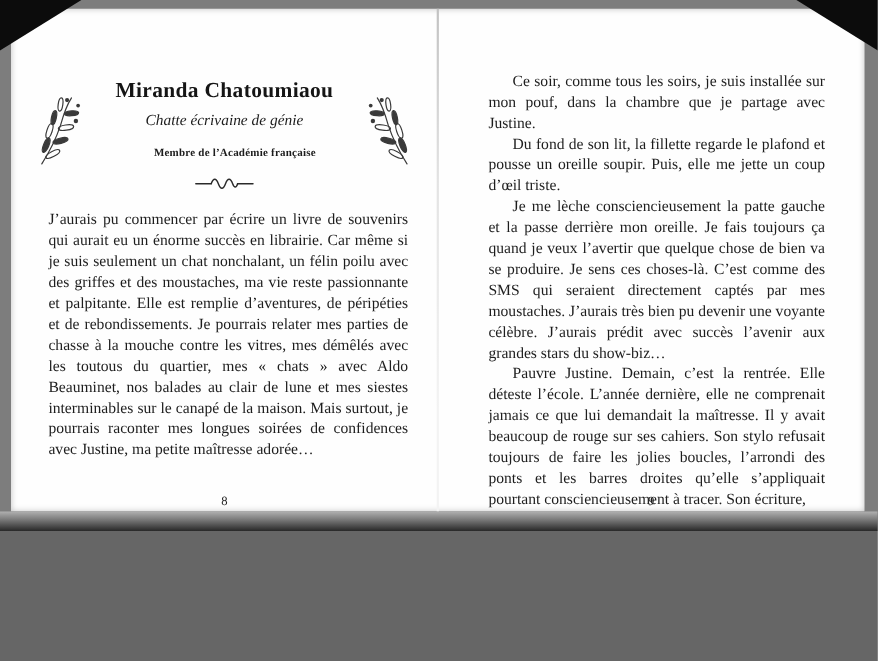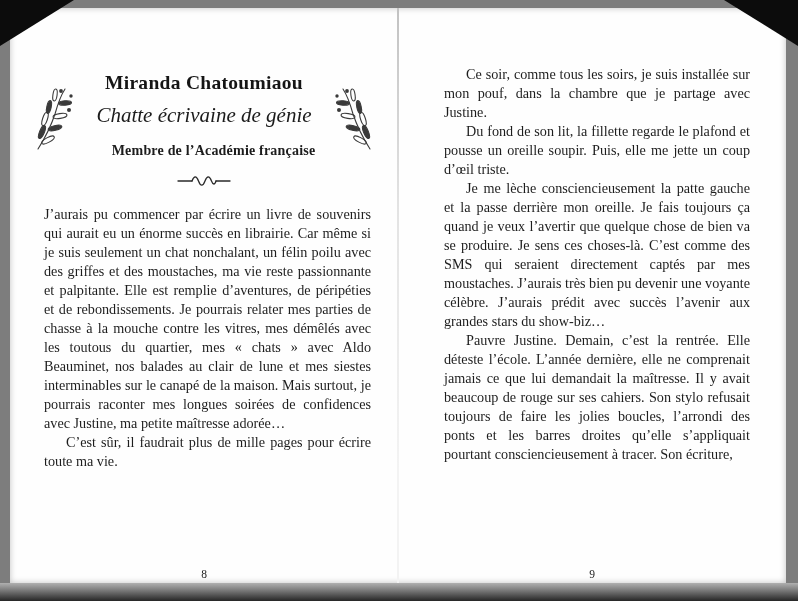--- a/index.html
+++ b/index.html
@@ -3,21 +3,21 @@
 <meta charset="utf-8">
 <style>
   html, body { margin: 0; padding: 0; }
   body {
     font-family: "Liberation Serif", "DejaVu Serif", serif;
     background: #666;
   }
   .screen {
     position: relative;
     width: 798px;
-    height: 601px;
+    height: 483px;
     background: #7d7d7d;
     overflow: hidden;
   }
   
   .pages {
     position: absolute;
     left: 10px; top: 8px; right: 12px; bottom: 18px;
     background: #fefefe;
     display: flex;
     box-shadow: inset 0 0 6px rgba(0,0,0,0.25);
@@ -46,22 +46,22 @@
     left: 0; right: 0; bottom: 0;
     height: 18px;
     background: linear-gradient(to bottom, #b0b0b0, #7b7b7b 40%, #262626 100%);
     z-index: 5;
   }
   
   .chapter-header { position: relative; margin-top: 64px; text-align: center; }
   .chapter-title {
     font-size: 19.5px; font-weight: 700; margin: 0; letter-spacing: 0.3px; color: #151515;
   }
-  .chapter-subtitle { font-style: italic; font-size: 21px; margin: 9px 0 0; color: #1b1b1b; }
-  .chapter-affiliation { font-size: 14px; font-weight: 700; margin: 15px 0 0; letter-spacing: 0.2px; padding-left: 19px; }
+  .chapter-subtitle { font-style: italic; font-size: 14px; margin: 9px 0 0; color: #1b1b1b; }
+  .chapter-affiliation { font-size: 10px; font-weight: 700; margin: 15px 0 0; letter-spacing: 0.2px; padding-left: 19px; }
   .branch { position: absolute; top: 14px; line-height: 0; }
   .branch-left { left: 24px; }
   .branch-right { right: 24px; transform: scaleX(-1); }
   .divider { text-align: center; margin-top: 15px; height: 14px; line-height: 0; }
   
   .body-text {
     text-align: justify;
     font-size: 14.2px;
     line-height: 19px;
     color: #1d1d1d;
@@ -141,21 +141,20 @@
           <g stroke="#2a2a2a" stroke-width="1.3" fill="none" stroke-linecap="round">
             <path d="M2 7 H 16"></path>
             <path d="M16 7 C 18 1.5, 20.5 1.5, 22.5 7 C 24.5 12.5, 27 12.5, 29 7 C 31 1.5, 33.5 1.5, 35.5 7 C 37 11, 38.8 11, 40 7"></path>
             <path d="M40 7 H 54"></path>
           </g>
         </svg>
       </div>
 
       <div class="body-text">
         <p class="para para-first">J’aurais pu commencer par écrire un livre de souvenirs qui aurait eu un énorme succès en librairie. Car même si je suis seulement un chat nonchalant, un félin poilu avec des griffes et des moustaches, ma vie reste passionnante et palpitante. Elle est remplie d’aventures, de péripéties et de rebondissements. Je pourrais relater mes parties de chasse à la mouche contre les vitres, mes démêlés avec les toutous du quartier, mes « chats » avec Aldo Beauminet, nos balades au clair de lune et mes siestes interminables sur le canapé de la maison. Mais surtout, je pourrais raconter mes longues soirées de confidences avec Justine, ma petite maîtresse adorée…</p>
-        <p class="para">C’est sûr, il faudrait plus de mille pages pour écrire toute ma vie.</p>
       </div>
 
       <div class="page-number">8</div>
     </section>
 
     <section class="page page-right">
       <div class="body-text">
         <p class="para">Ce soir, comme tous les soirs, je suis installée sur mon pouf, dans la chambre que je partage avec Justine.</p>
         <p class="para">Du fond de son lit, la fillette regarde le plafond et pousse un oreille soupir. Puis, elle me jette un coup d’œil triste.</p>
         <p class="para">Je me lèche consciencieusement la patte gauche et la passe derrière mon oreille. Je fais toujours ça quand je veux l’avertir que quelque chose de bien va se produire. Je sens ces choses-là. C’est comme des SMS qui seraient directement captés par mes moustaches. J’aurais très bien pu devenir une voyante célèbre. J’aurais prédit avec succès l’avenir aux grandes stars du show-biz…</p>

